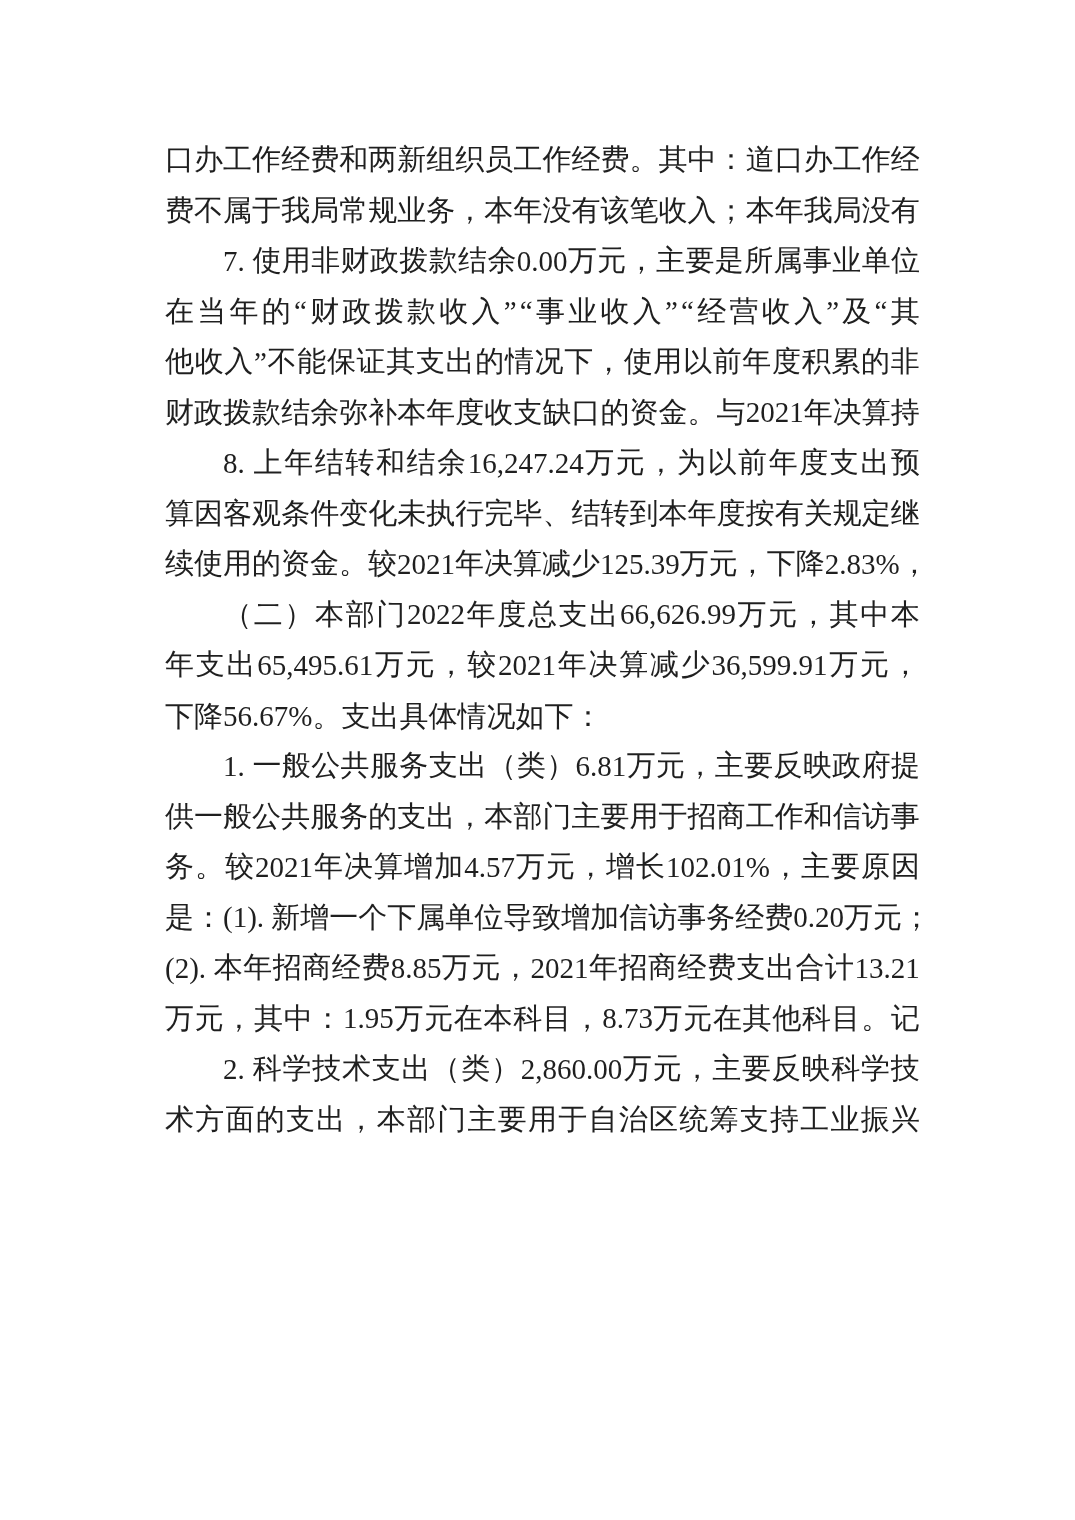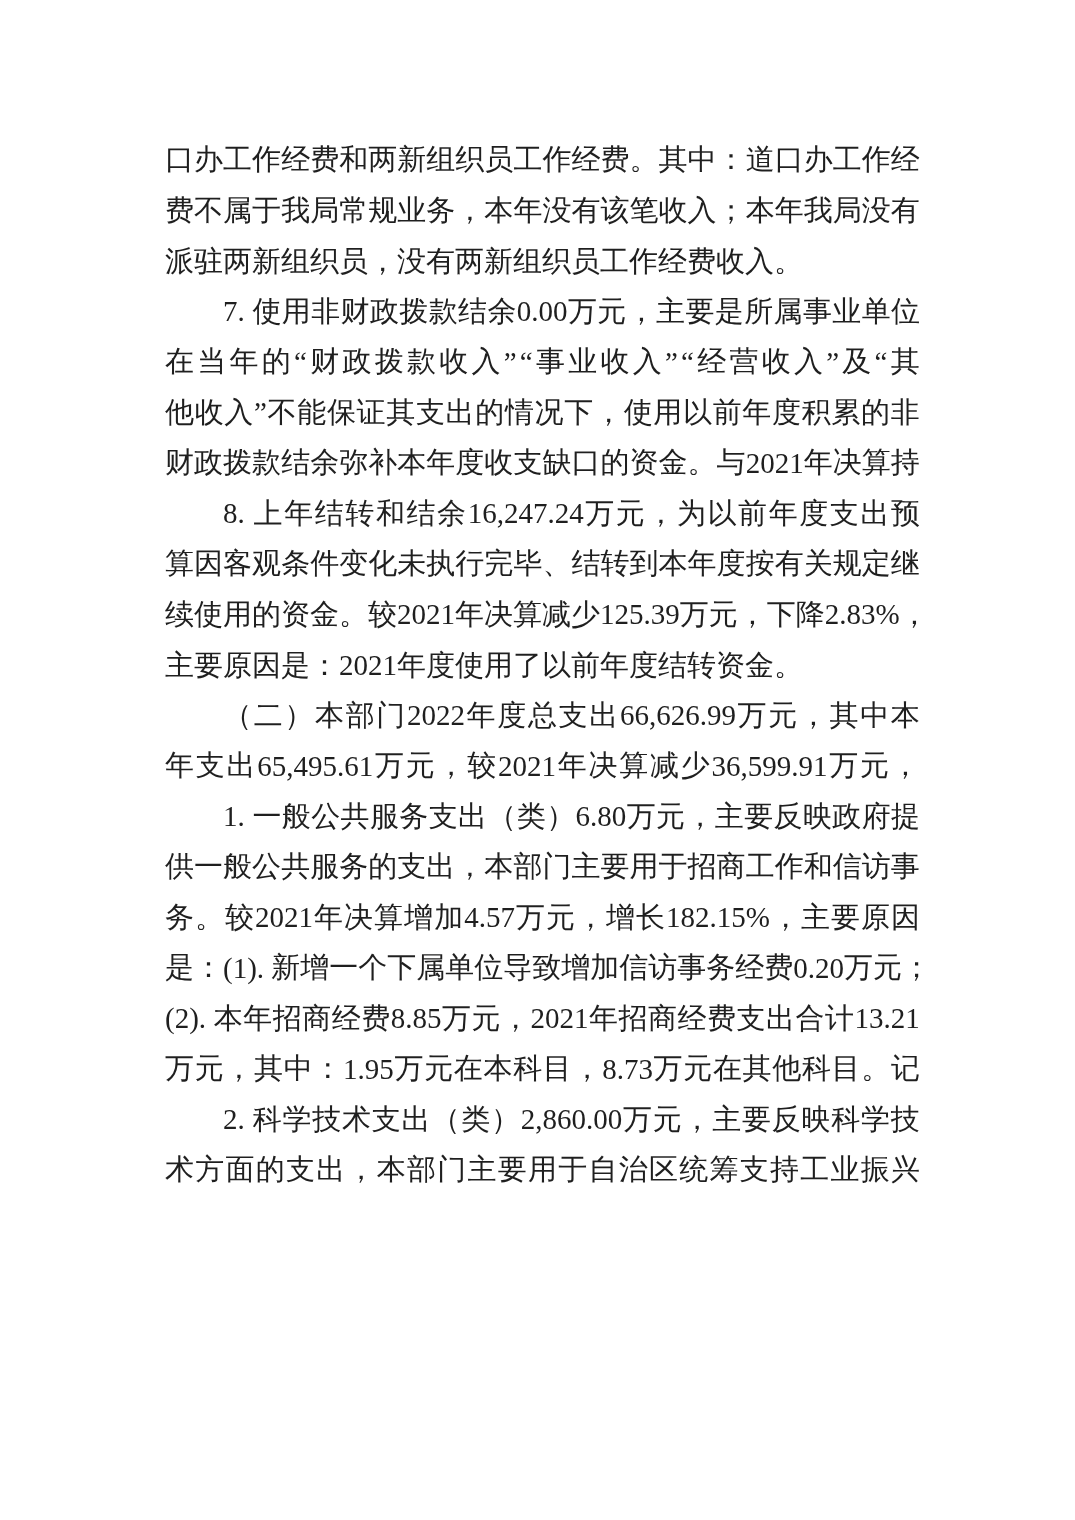--- a/index.html
+++ b/index.html
@@ -104,21 +104,20 @@
         <span class="tok">收</span>
         <span class="tok">入</span>
         <span class="tok">；</span>
         <span class="tok">本</span>
         <span class="tok">年</span>
         <span class="tok">我</span>
         <span class="tok">局</span>
         <span class="tok">没</span>
         <span class="tok">有</span>
       </div>
-      <div class="line plain">派驻两新组织员，没有两新组织员工作经费收入。</div>
       <div class="line just indent">
         <span class="tok">7. </span>
         <span class="tok">使</span>
         <span class="tok">用</span>
         <span class="tok">非</span>
         <span class="tok">财</span>
         <span class="tok">政</span>
         <span class="tok">拨</span>
         <span class="tok">款</span>
         <span class="tok">结</span>
@@ -288,21 +287,20 @@
         <span class="tok">少</span>
         <span class="tok">125.39</span>
         <span class="tok">万</span>
         <span class="tok">元</span>
         <span class="tok">，</span>
         <span class="tok">下</span>
         <span class="tok">降</span>
         <span class="tok">2.83%</span>
         <span class="tok">，</span>
       </div>
-      <div class="line plain">主要原因是：2021年度使用了以前年度结转资金。</div>
       <div class="line just indent">
         <span class="tok">（</span>
         <span class="tok">二</span>
         <span class="tok">）</span>
         <span class="tok">本</span>
         <span class="tok">部</span>
         <span class="tok">门</span>
         <span class="tok">2022</span>
         <span class="tok">年</span>
         <span class="tok">度</span>
@@ -330,34 +328,35 @@
         <span class="tok">年</span>
         <span class="tok">决</span>
         <span class="tok">算</span>
         <span class="tok">减</span>
         <span class="tok">少</span>
         <span class="tok">36,599.91</span>
         <span class="tok">万</span>
         <span class="tok">元</span>
         <span class="tok">，</span>
       </div>
+      <div class="line plain">下降56.67%。支出具体情况如下：</div>
       <div class="line just indent">
         <span class="tok">1. </span>
         <span class="tok">一</span>
         <span class="tok">般</span>
         <span class="tok">公</span>
         <span class="tok">共</span>
         <span class="tok">服</span>
         <span class="tok">务</span>
         <span class="tok">支</span>
         <span class="tok">出</span>
         <span class="tok">（</span>
         <span class="tok">类</span>
         <span class="tok">）</span>
-        <span class="tok">6.80</span>
+        <span class="tok">6.81</span>
         <span class="tok">万</span>
         <span class="tok">元</span>
         <span class="tok">，</span>
         <span class="tok">主</span>
         <span class="tok">要</span>
         <span class="tok">反</span>
         <span class="tok">映</span>
         <span class="tok">政</span>
         <span class="tok">府</span>
         <span class="tok">提</span>
@@ -399,21 +398,21 @@
         <span class="tok">决</span>
         <span class="tok">算</span>
         <span class="tok">增</span>
         <span class="tok">加</span>
         <span class="tok">4.57</span>
         <span class="tok">万</span>
         <span class="tok">元</span>
         <span class="tok">，</span>
         <span class="tok">增</span>
         <span class="tok">长</span>
-        <span class="tok">182.15%</span>
+        <span class="tok">102.01%</span>
         <span class="tok">，</span>
         <span class="tok">主</span>
         <span class="tok">要</span>
         <span class="tok">原</span>
         <span class="tok">因</span>
       </div>
       <div class="line just">
         <span class="tok">是</span>
         <span class="tok">：</span>
         <span class="tok">(1). </span>

